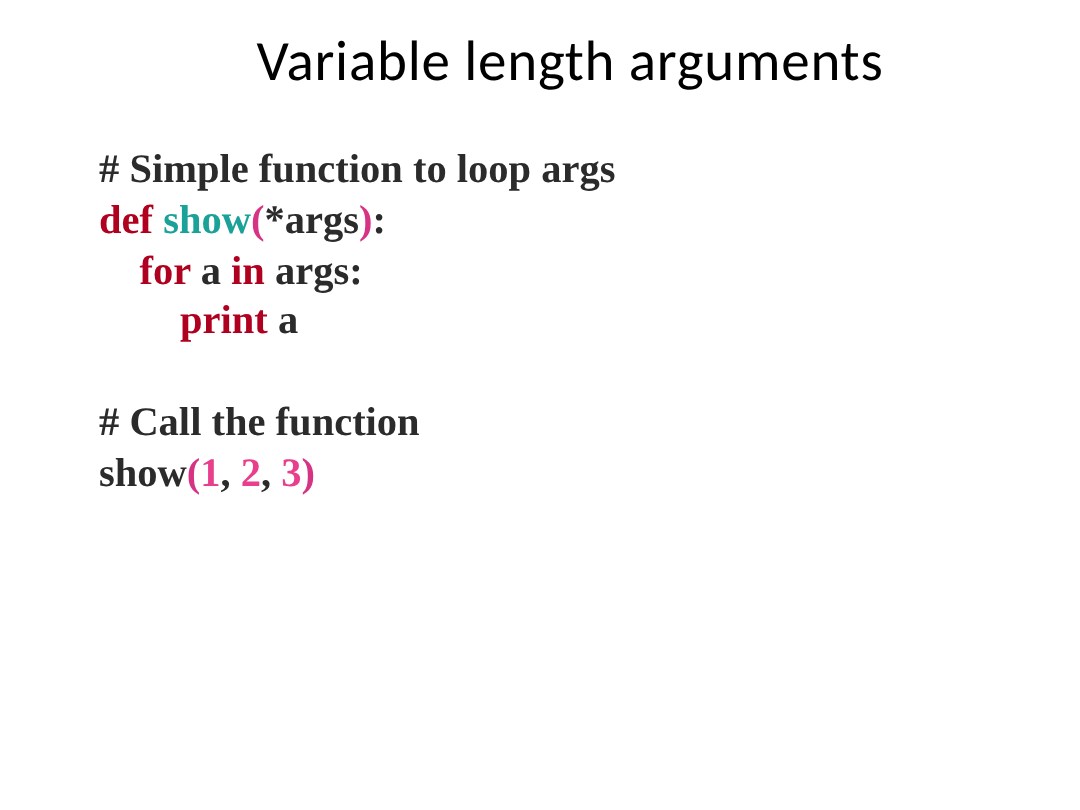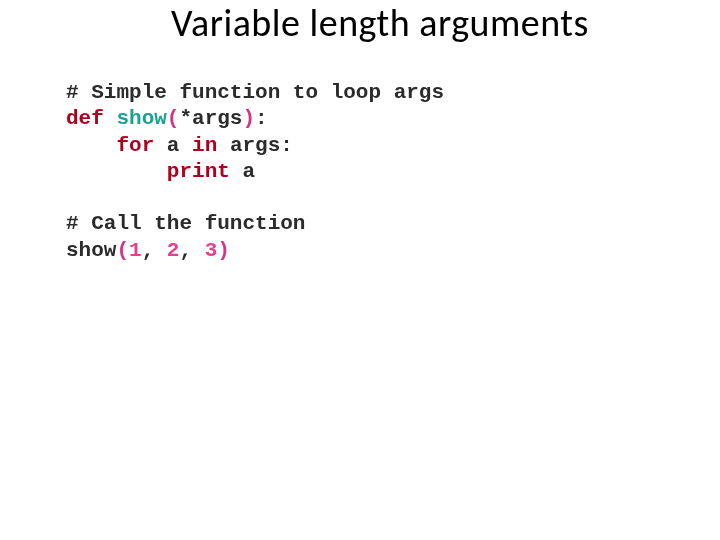--- a/index.html
+++ b/index.html
@@ -15,32 +15,33 @@
     width: 720px;
     height: 540px;
     position: relative;
     box-sizing: border-box;
   }
   .title {
     font-size: 38px;
     font-weight: 400;
     color: #000;
     text-align: center;
+    padding-top: 18px;
     margin-left: 40px;
     letter-spacing: 0.5px;
   }
   .code {
-    font-family: Liberation Mono, monospace;
-    font-size: 21px;
+    font-family: Liberation Serif, serif;
+    font-size: 27px;
     font-weight: bold;
     line-height: 1.25;
     white-space: pre;
     position: absolute;
     left: 66px;
-    top: 80px;
+    top: 96px;
     color: #333;
   }
   .c-black   { color: #2b2b2b; }
   .c-red     { color: #b00020; }
   .c-teal    { color: #1aa198; }
   .c-magenta { color: #d63384; }
   .c-pink    { color: #e83e8c; }
 </style>
 </head>
 <body>

